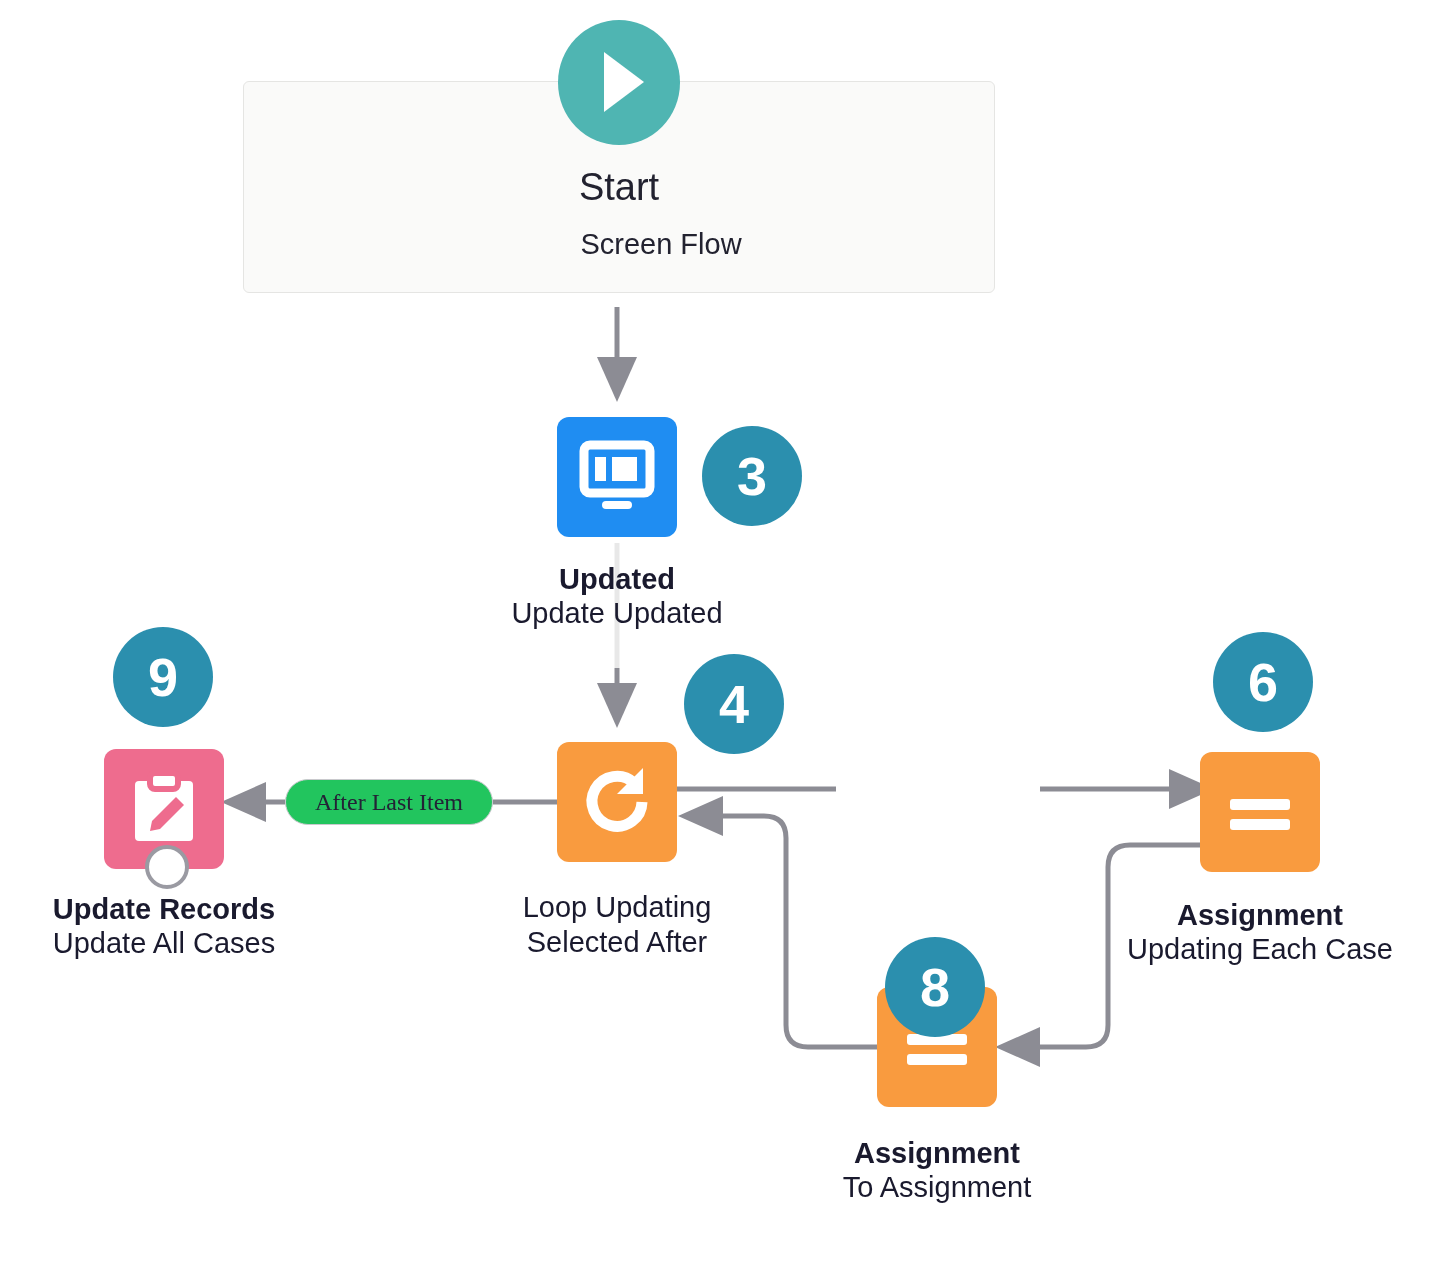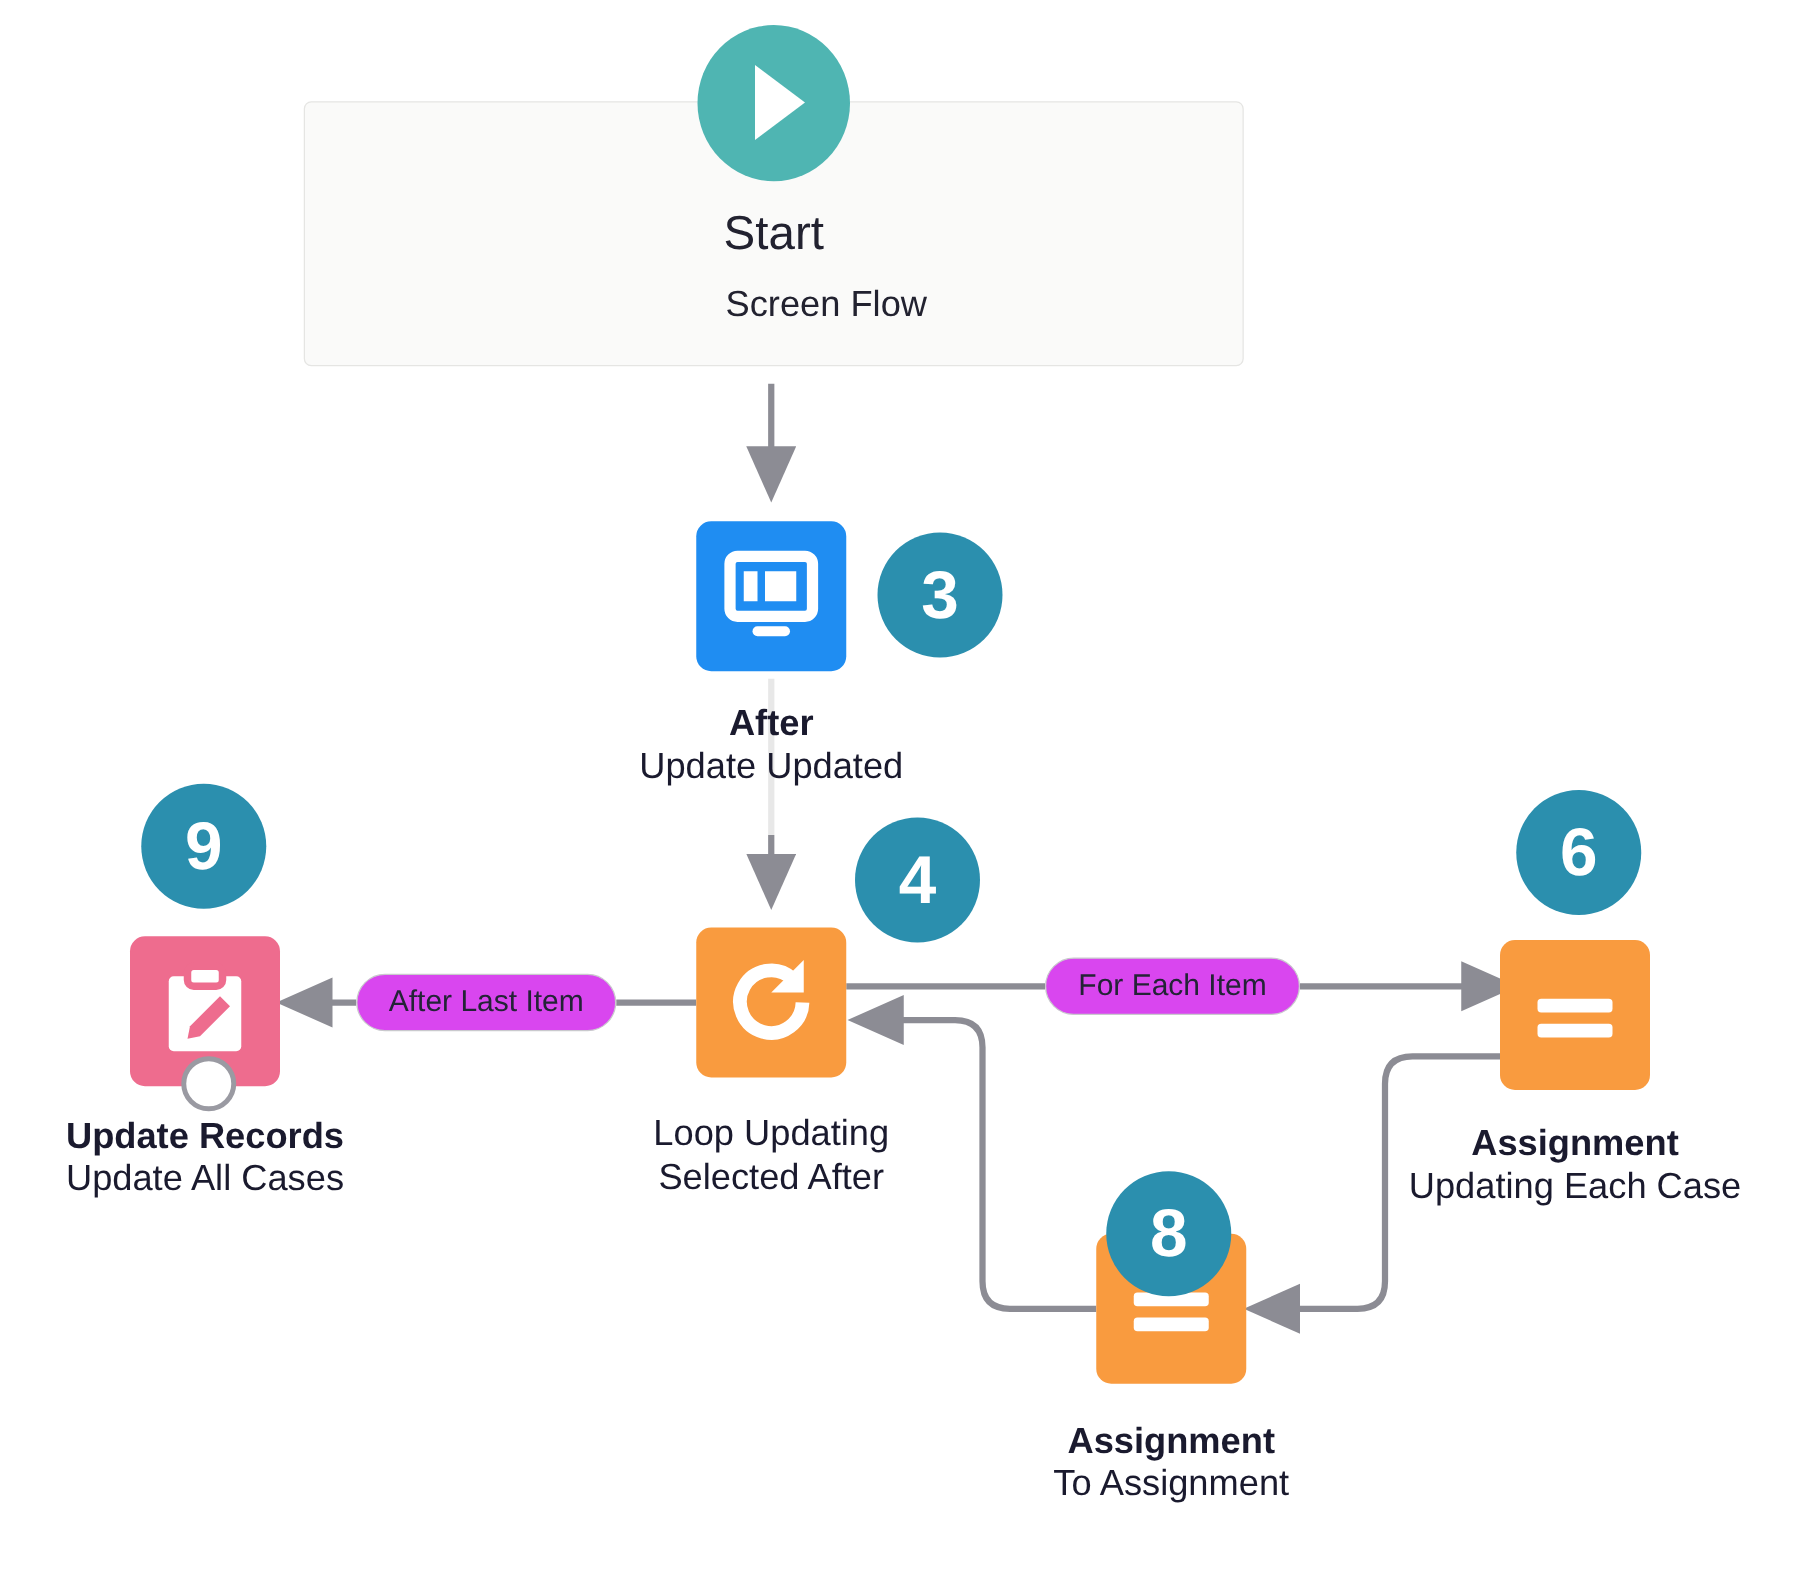--- a/index.html
+++ b/index.html
@@ -132,29 +132,30 @@
   .cap-screen  { left: 417px; top: 562px; width: 400px; }
   .cap-loop    { left: 417px; top: 890px; width: 400px; }
   .cap-assign6 { left: 1060px; top: 898px; width: 400px; }
   .cap-assign8 { left: 737px; top: 1136px; width: 400px; }
   .cap-update  { left: -36px; top: 892px; width: 400px; }
 
   
   .pill {
     position: absolute;
     box-sizing: border-box;
-    background: #d946ef;
+    background: #22c55e;
     border: 1px solid #c9c9cd;
     border-radius: 999px;
     display: flex;
     align-items: center;
     justify-content: center;
     font-size: 24px;
     color: #232336;
     white-space: nowrap;
+    font-family: Liberation Serif, serif;
   }
   .pill-after { left: 285px; top: 779px; width: 208px; height: 46px; }
   .pill-each  { left: 836px; top: 766px; width: 204px; height: 46px; }
 
   
   .end-circle {
     position: absolute;
     left: 145px;
     top: 845px;
     width: 44px;
@@ -205,21 +206,21 @@
       <rect x="27" y="28" width="66" height="48" rx="6" ry="6" fill="none" stroke="#ffffff" stroke-width="9"></rect>
       <rect x="38" y="40" width="11" height="24" fill="#ffffff"></rect>
       <rect x="55" y="40" width="25" height="24" fill="#ffffff"></rect>
       <rect x="45" y="84" width="30" height="8" rx="4" ry="4" fill="#ffffff"></rect>
     </svg>
   </div>
   <div class="badge badge-3">
     <span>3</span>
   </div>
   <div class="cap cap-screen">
-    <div class="cap-title">After</div>
+    <div class="cap-title">Updated</div>
     <div class="cap-sub">Update Updated</div>
   </div>
 
   <div class="node node-loop">
     <svg viewBox="0 0 120 120" width="120" height="120">
       <path d="M 85 60 A 25 25 0 1 1 77 41" fill="none" stroke="#ffffff" stroke-width="11" stroke-linecap="butt"></path>
       <path d="M 86 26 L 86 52 L 60 52 z" fill="#ffffff"></path>
     </svg>
   </div>
   <div class="badge badge-4">
@@ -271,17 +272,14 @@
     <span>9</span>
   </div>
   <div class="cap cap-update">
     <div class="cap-title">Update Records</div>
     <div class="cap-sub">Update All Cases</div>
   </div>
 
   <div class="pill pill-after">
     <span>After Last Item</span>
   </div>
-  <div class="pill pill-each">
-    <span>For Each Item</span>
-  </div>
 
 </div>
 
 </body></html>

